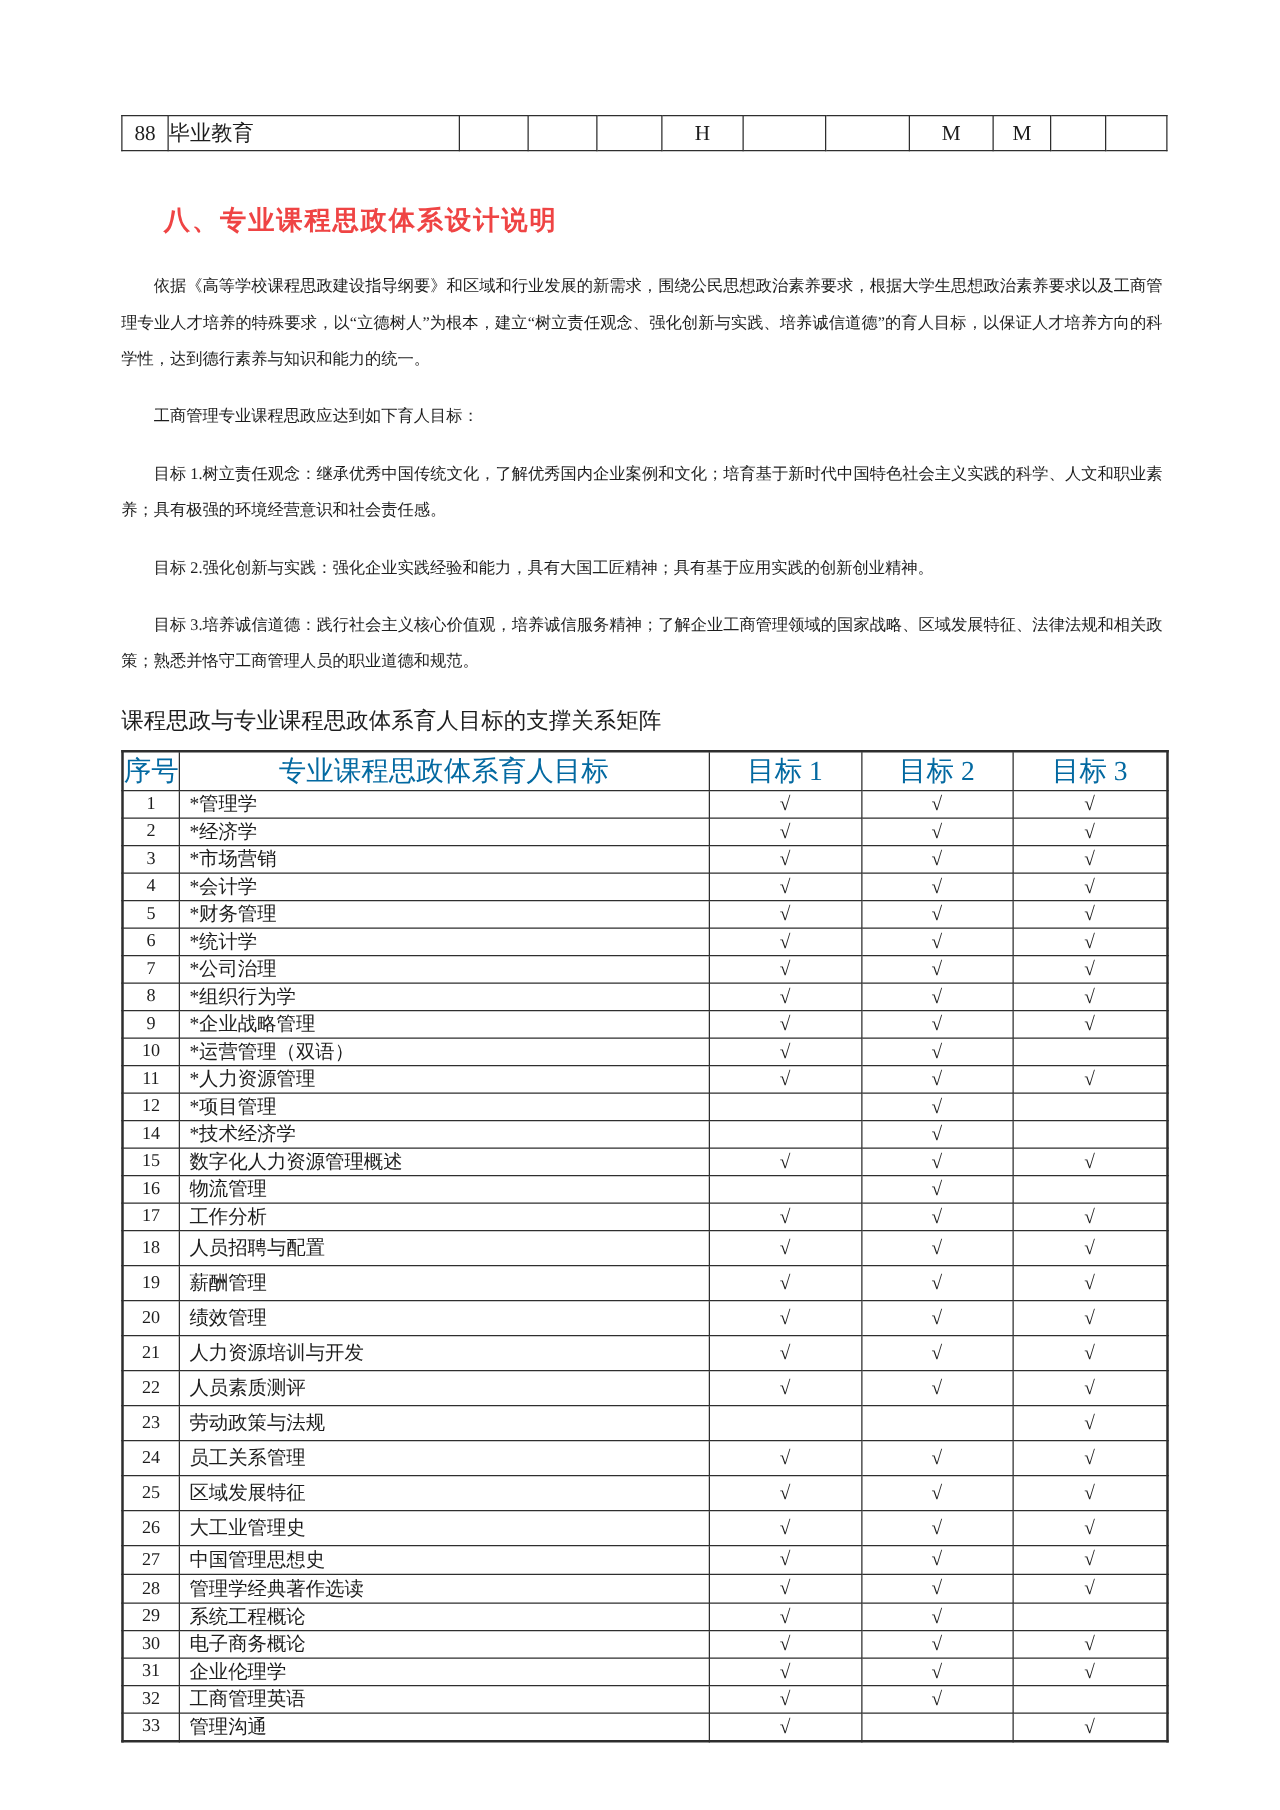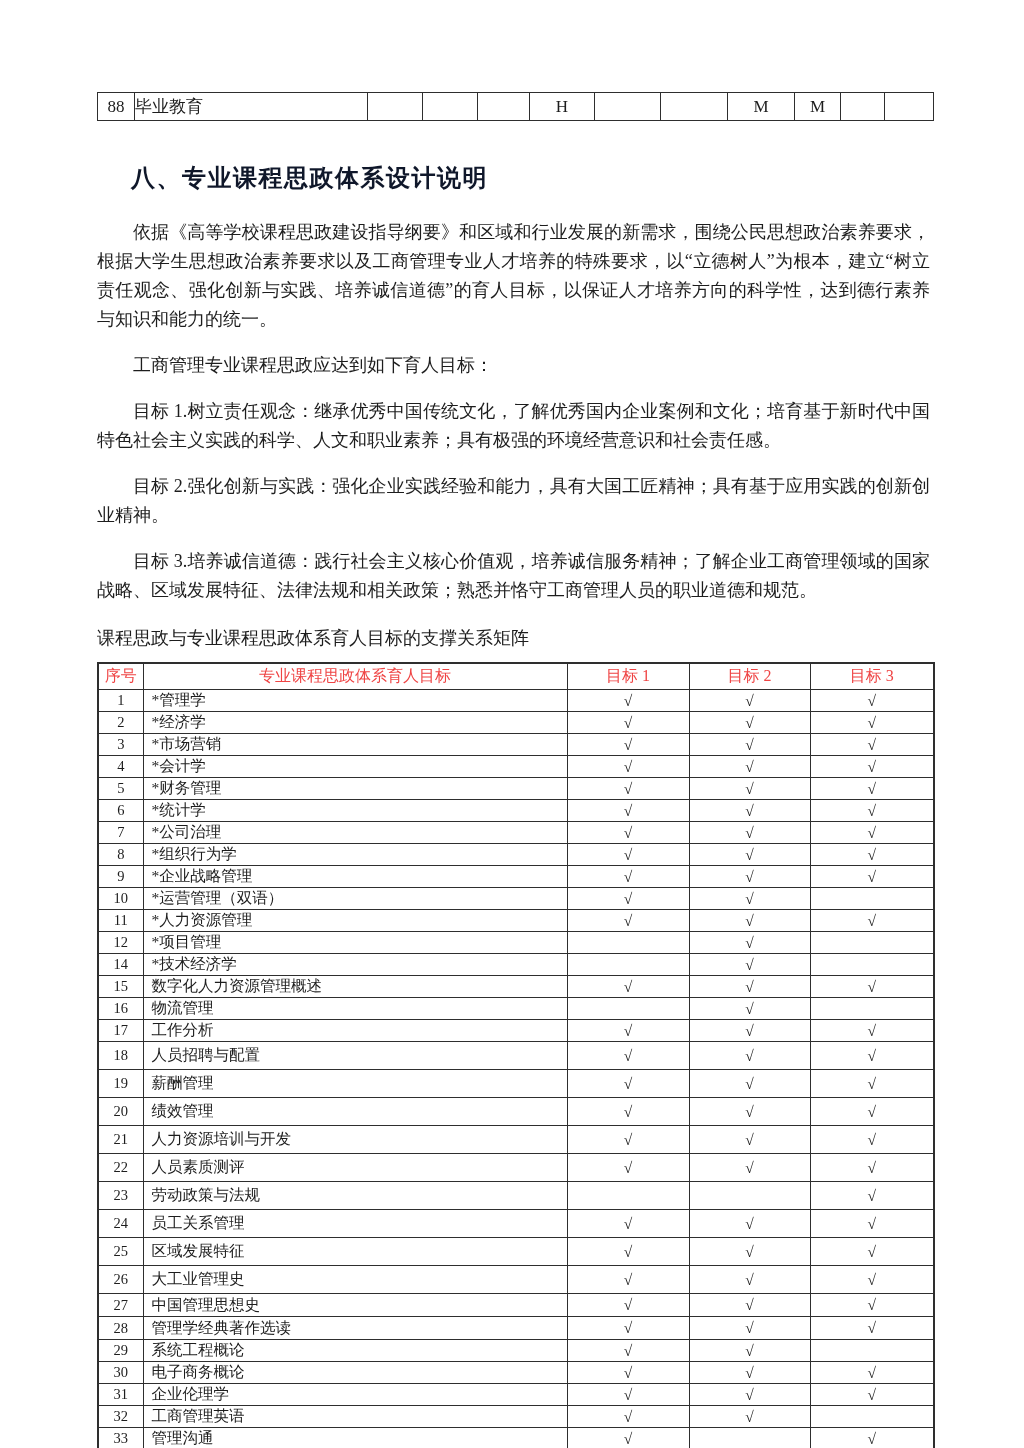--- a/index.html
+++ b/index.html
@@ -38,31 +38,31 @@
     overflow: hidden;
     white-space: nowrap;
   }
   table.top-table td.name {
     text-align: left;
   }
 
   
   .heading {
     font-family: "Liberation Sans", "DejaVu Sans", sans-serif;
-    font-size: 24px;
+    font-size: 21px;
     font-weight: 700;
     letter-spacing: 1.5px;
-    color: #0f172a;
+    color: #ef4444;
     margin: 41px 0 24px 34px;
   }
 
   
   .para {
     width: 833px;
-    font-size: 18px;
+    font-size: 13px;
     line-height: 29px;
     text-align: justify;
     text-indent: 2em;
     margin: 0 0 17px 0;
     color: #1d1d1d;
   }
 
   
   .matrix-title {
     width: 833px;
@@ -80,24 +80,24 @@
     border: 2px solid #2e2e2e;
   }
   table.matrix th, table.matrix td {
     border: 1px solid #2e2e2e;
     padding: 0;
     overflow: hidden;
     white-space: nowrap;
   }
   table.matrix thead th {
     height: 25px;
-    font-size: 16px;
+    font-size: 22px;
     font-weight: normal;
     text-align: center;
-    color: #ef4444;
+    color: #0369a1;
   }
   table.matrix tbody td {
     height: 20px;
     font-size: 15.5px;
     text-align: center;
     color: #1d1d1d;
   }
   table.matrix tbody td.name {
     text-align: left;
     padding-left: 8px;

